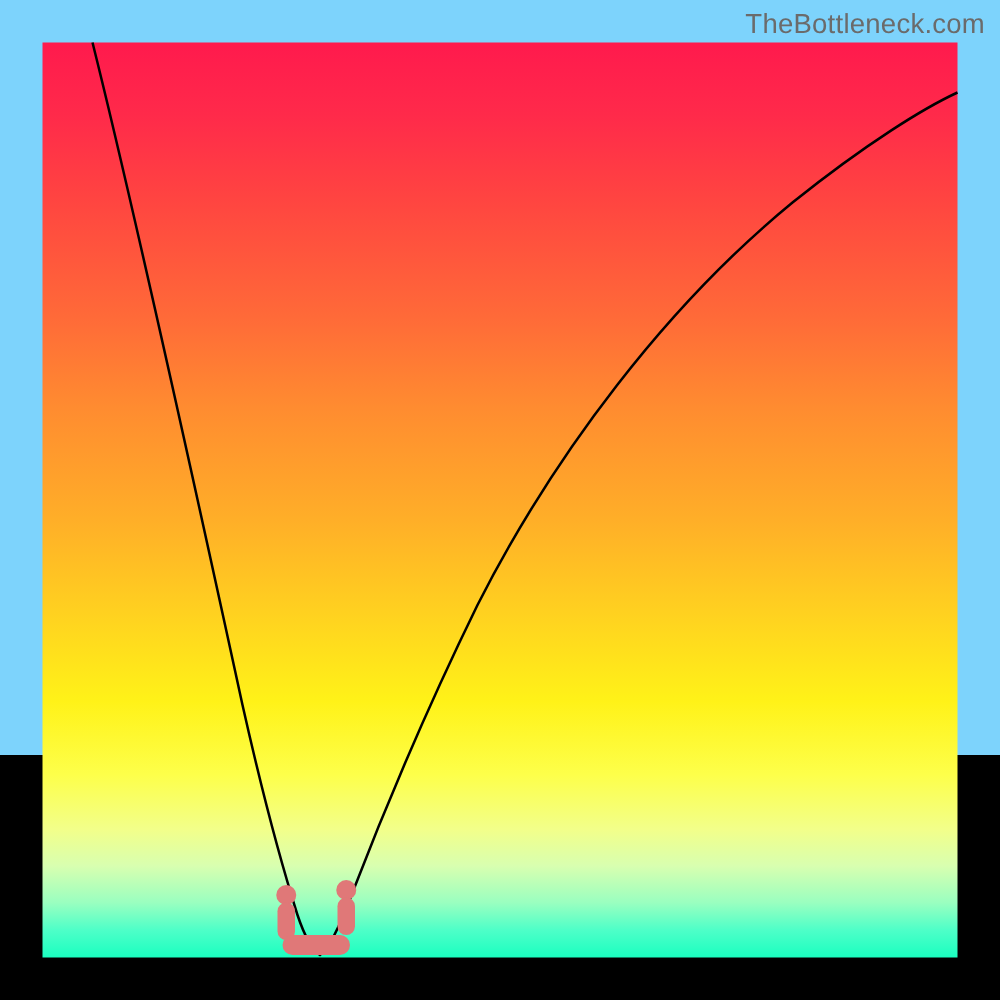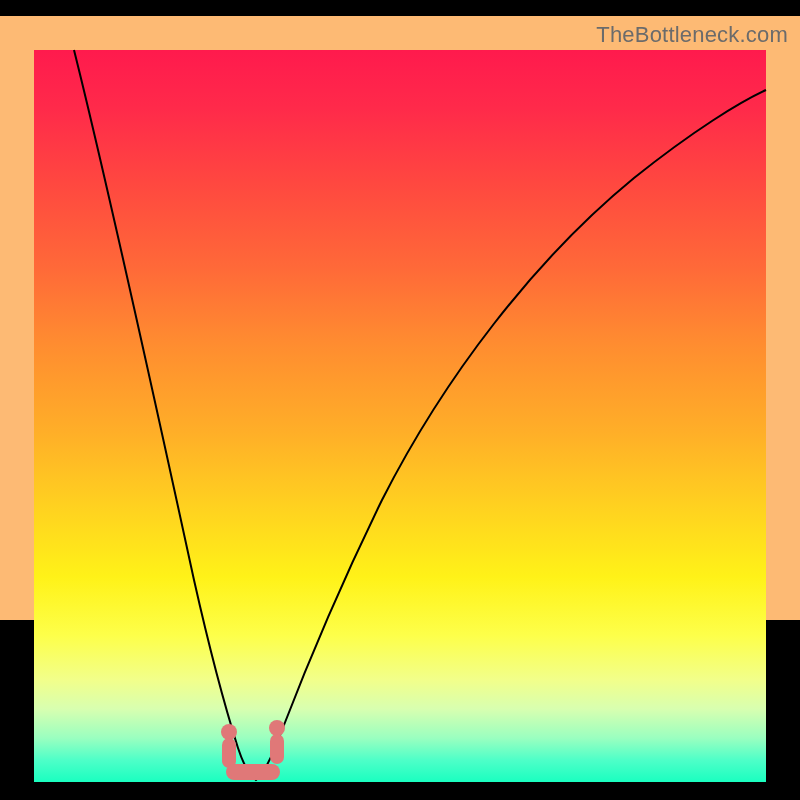--- a/index.html
+++ b/index.html
@@ -6,25 +6,25 @@
     margin: 0;
     padding: 0;
     width: 800px;
     height: 800px;
     background: #000;
     overflow: hidden;
     font-family: Arial, Helvetica, sans-serif;
   }
   .frame {
     position: absolute;
-    top: 16px;
+    top: 0;
     left: 0;
     width: 800px;
     height: 604px;
-    background: #fdba74;
+    background: #7dd3fc;
   }
   .plot-area {
     position: absolute;
     top: 34px;
     left: 34px;
     width: 732px;
     height: 732px;
     background: linear-gradient(to bottom,
       #ff1a4d 0%,
       #ff2a4a 8%,

